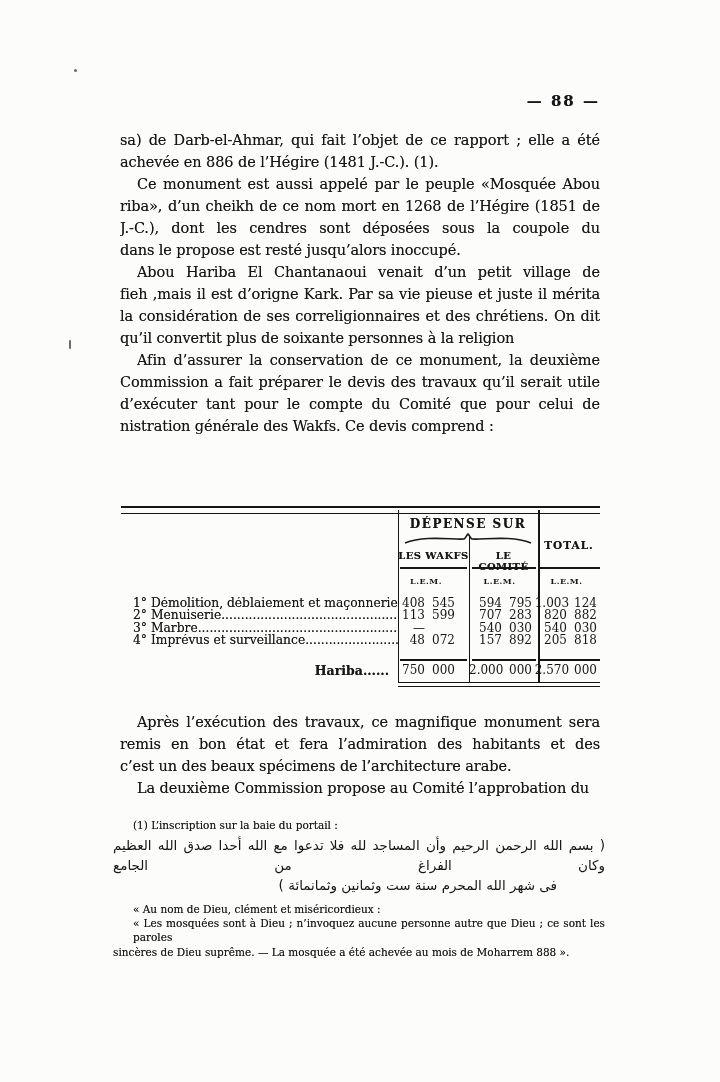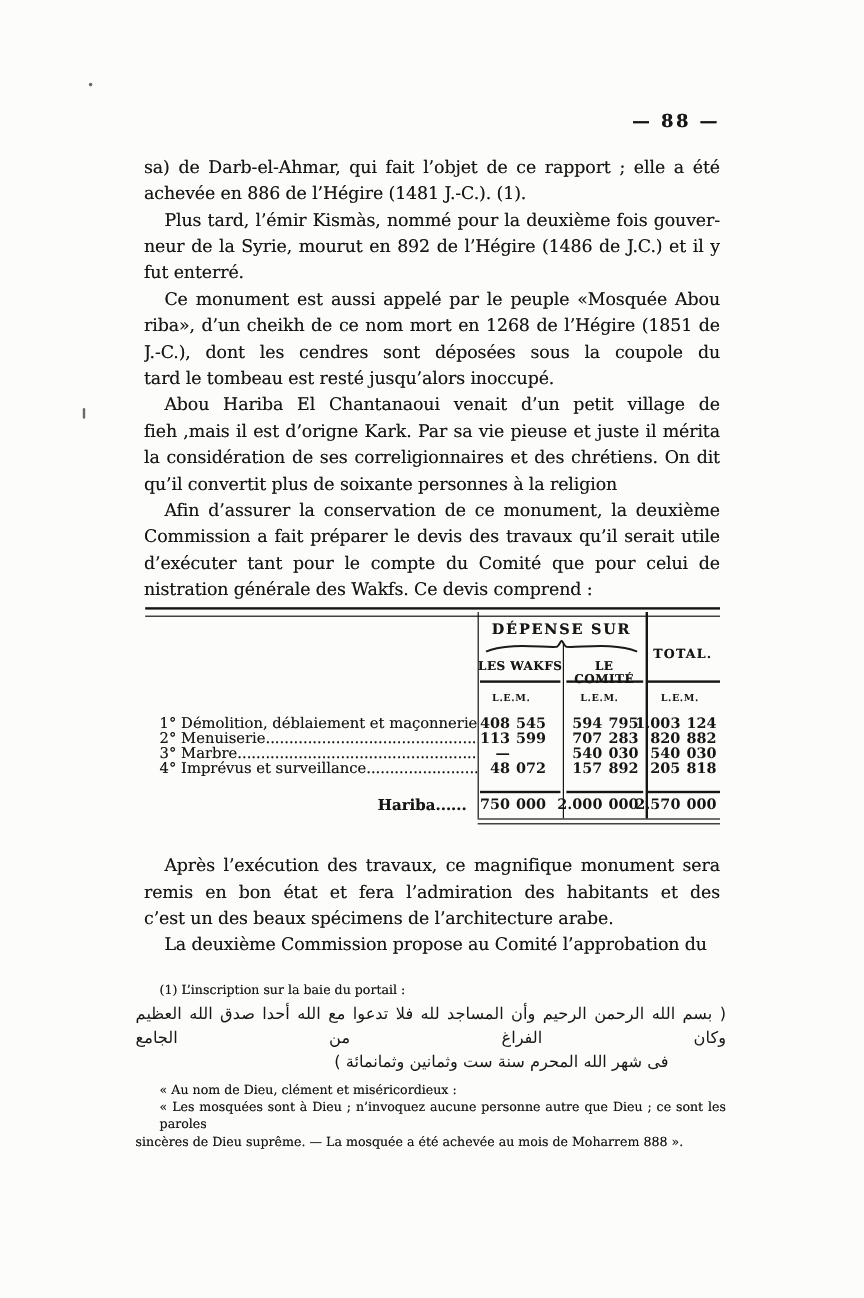--- a/index.html
+++ b/index.html
@@ -45,21 +45,21 @@
   .u2{left:348px;width:69px;padding:0 14px 0 6px;box-sizing:border-box;}
   .u3{left:417px;width:62px;padding:0 9px 0 4px;box-sizing:border-box;}
   .trow{position:absolute;left:0;right:0;height:13px;line-height:13px;}
   .r0{top:91px;} .r1{top:103px;} .r2{top:116px;} .r3{top:128px;}
   .rt{top:157px;height:15px;line-height:15px;}
   .tlabel{position:absolute;left:0;width:277px;padding-left:12px;box-sizing:border-box;
           white-space:nowrap;overflow:hidden;font-size:12.3px;}
   .tlabel-tot{position:absolute;left:0;width:277px;text-align:right;
               padding-right:9px;box-sizing:border-box;font-size:12.5px;font-weight:bold;}
   .tcell{position:absolute;display:flex;justify-content:flex-end;
-         font-weight:bold;box-sizing:border-box;}
+         font-weight:normal;box-sizing:border-box;}
   .c-wakfs{left:277px;width:71px;padding-right:14px;}
   .c-comite{left:348px;width:69px;padding-right:6px;}
   .c-total{left:417px;width:62px;padding-right:3px;}
   .le{text-align:right;}
   .m{width:25px;margin-left:5px;text-align:right;}
 
   
   .footnote{position:absolute;left:113px;top:818px;width:492px;}
   .fn-line{font-size:10.5px;line-height:14px;overflow:hidden;}
   .fn-ind{padding-left:20px;}
@@ -84,29 +84,24 @@
   <div class="speck sp2"></div>
 
   <div class="pageno ink">— 88 —</div>
 
   <div class="body1">
     <div>
       <div class="ln just ink">sa) de Darb-el-Ahmar, qui fait l’objet de ce rapport ; elle a été</div>
       <div class="ln ink">achevée en 886 de l’Hégire (1481 J.-C.). (1).</div>
     </div>
     <div>
-      <div class="ln just ind ink">Plus tard, l’émir Kismàs, nommé pour la deuxième fois gouver-</div>
-      <div class="ln just ink">neur de la Syrie, mourut en 892 de l’Hégire (1486 de J.C.) et il y</div>
-      <div class="ln ink">fut enterré.</div>
-    </div>
-    <div>
       <div class="ln just ind ink">Ce monument est aussi appelé par le peuple «Mosquée Abou Ha-</div>
       <div class="ln just ink">riba», d’un cheikh de ce nom mort en 1268 de l’Hégire (1851 de</div>
       <div class="ln just ink">J.-C.), dont les cendres sont déposées sous la coupole du monument</div>
-      <div class="ln ink">tard le tombeau est resté jusqu’alors inoccupé.</div>
+      <div class="ln ink">dans le propose est resté jusqu’alors inoccupé.</div>
     </div>
     <div>
       <div class="ln just ind ink">Abou Hariba El Chantanaoui venait d’un petit village de Menou-</div>
       <div class="ln just ink">fieh ,mais il est d’origne Kark.  Par sa vie pieuse et juste il mérita</div>
       <div class="ln just ink">la considération de ses correligionnaires et des chrétiens. On dit</div>
       <div class="ln ink">qu’il convertit plus de soixante personnes à la religion musulmane.</div>
     </div>
     <div>
       <div class="ln just ind ink">Afin d’assurer la conservation de ce monument, la deuxième</div>
       <div class="ln just ink">Commission a fait préparer le devis des travaux qu’il serait utile</div>

